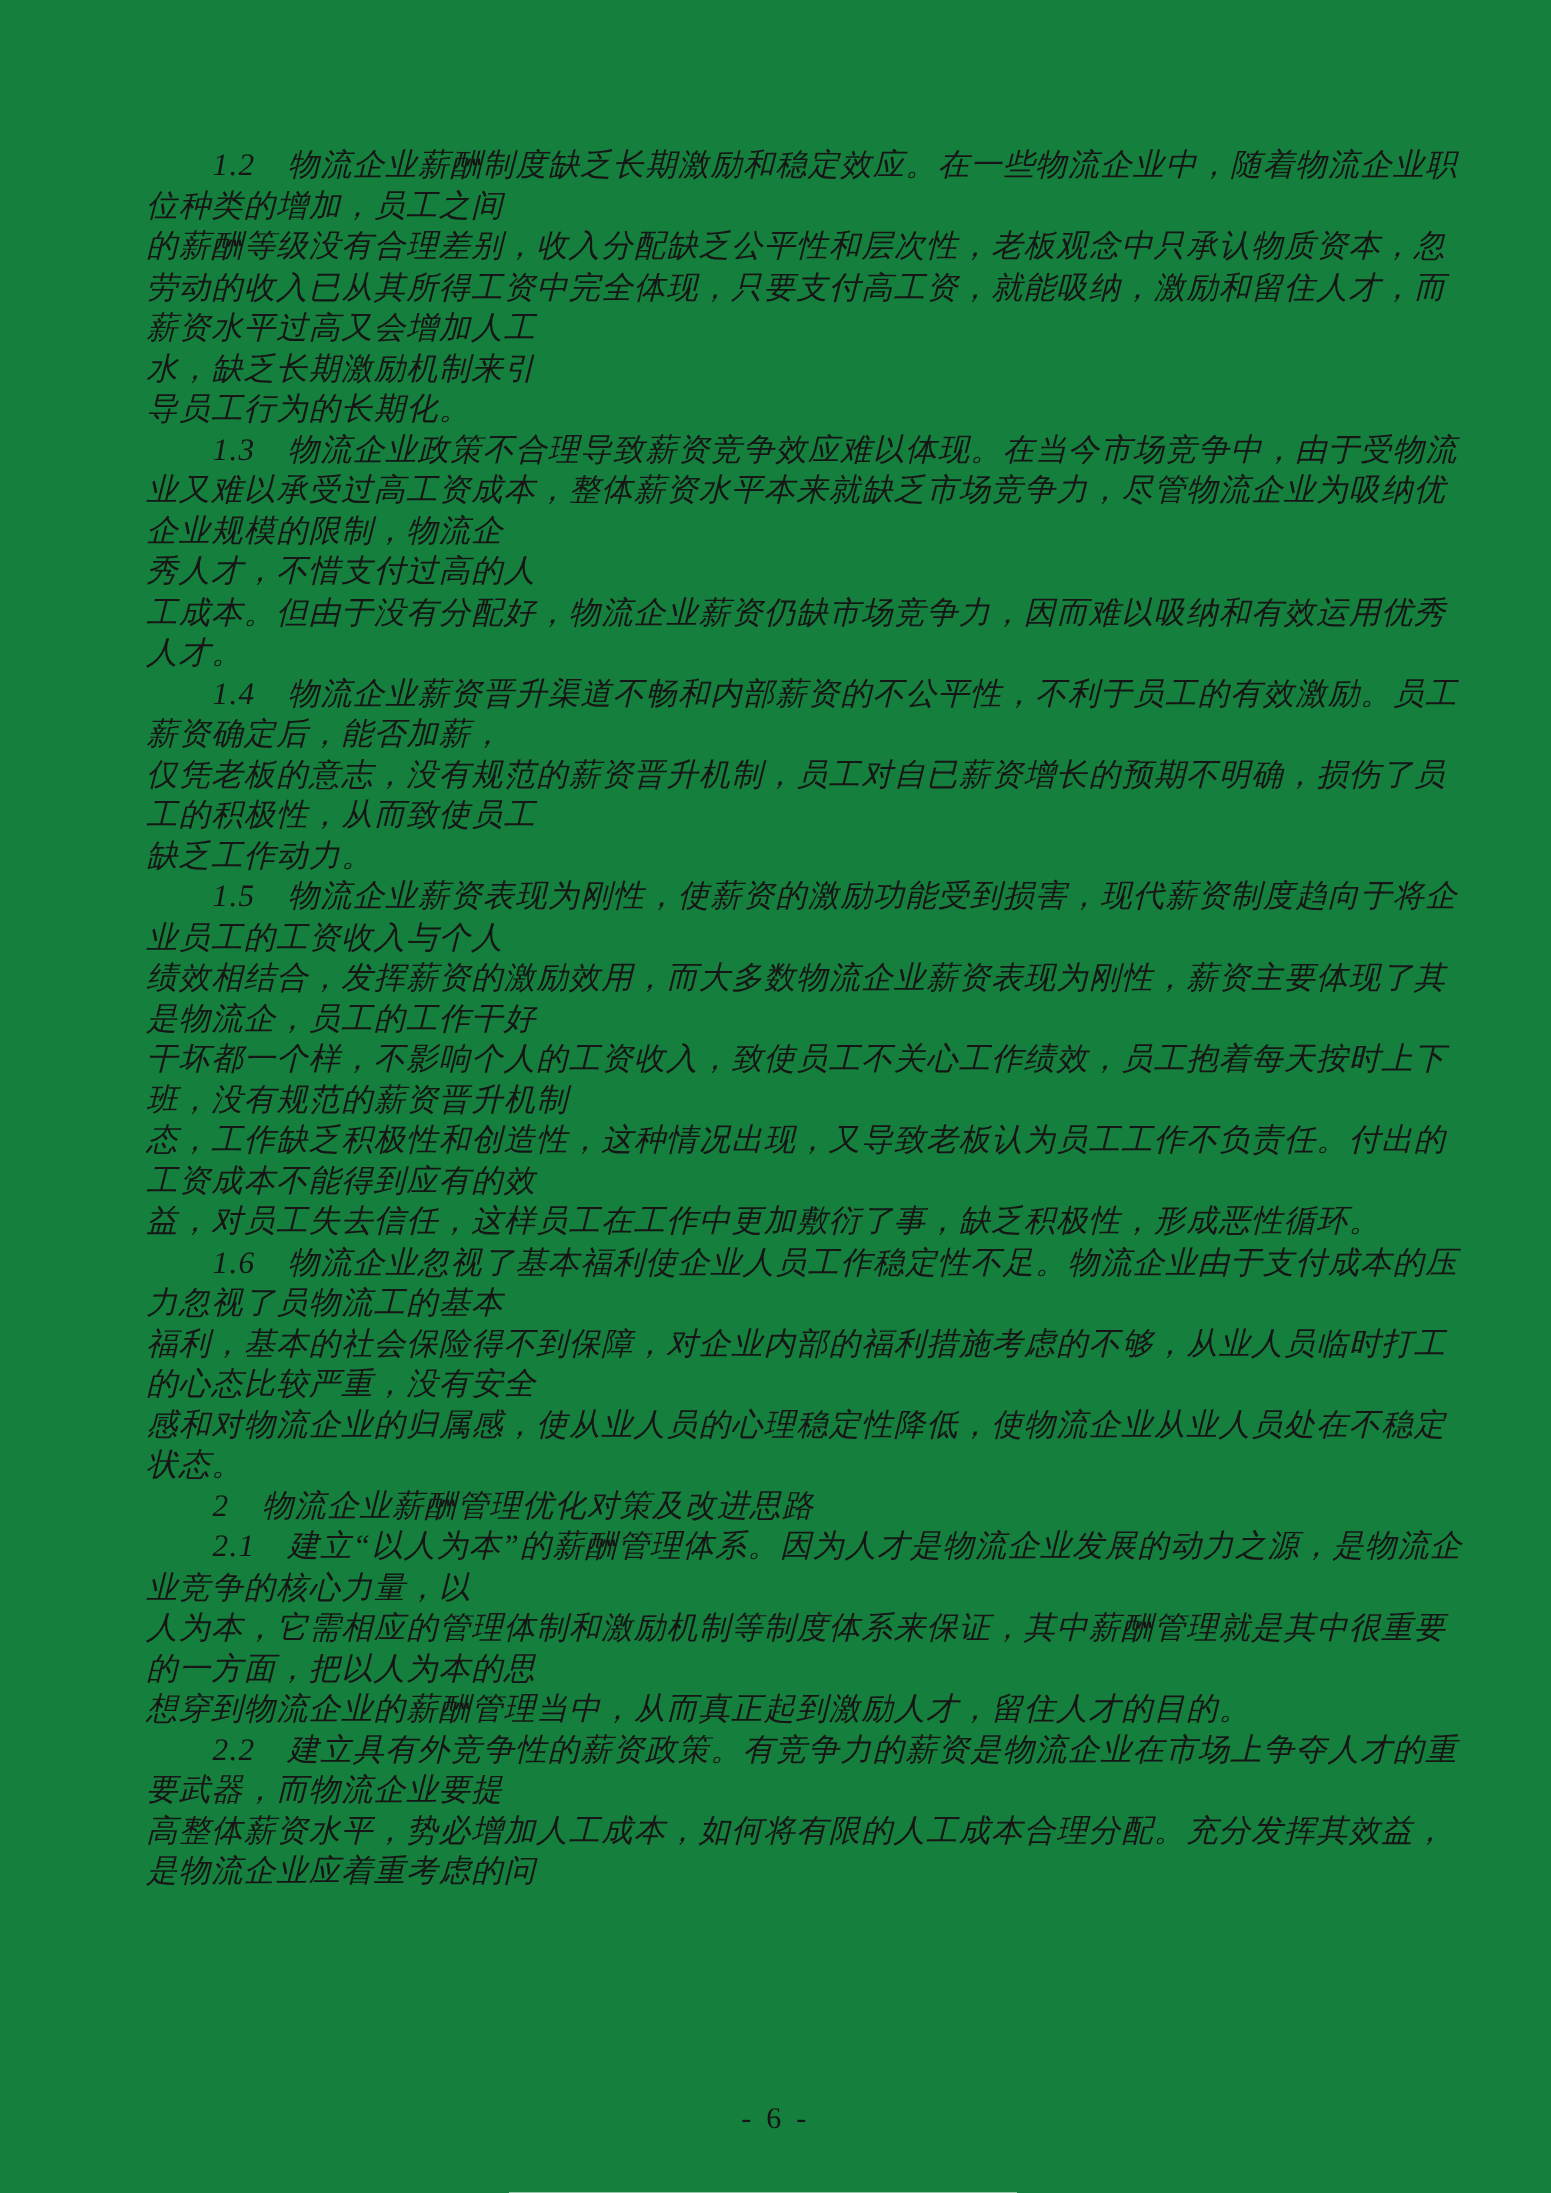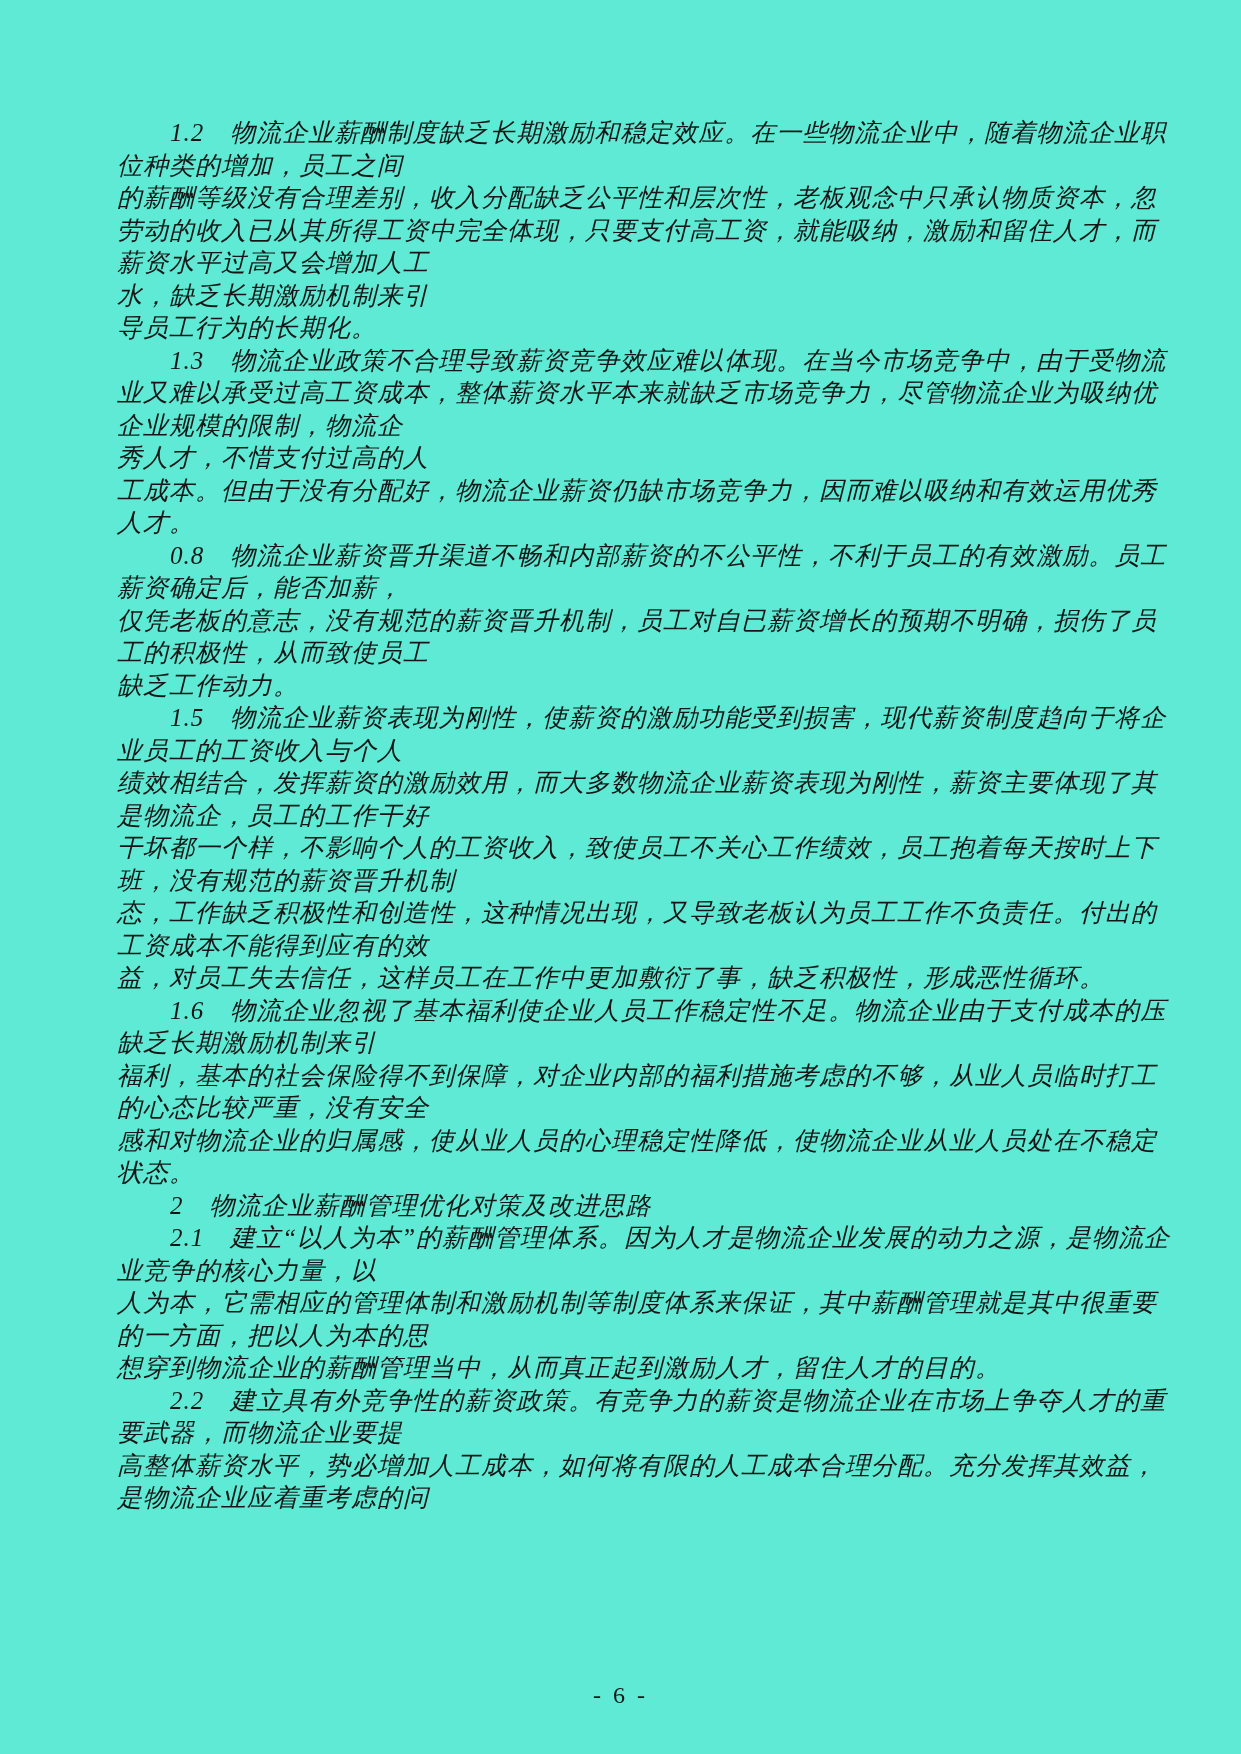--- a/index.html
+++ b/index.html
@@ -4,21 +4,21 @@
 <style>
   html, body {
     margin: 0;
     padding: 0;
     background: #ffffff;
   }
   .page {
     position: relative;
     width: 1241px;
     height: 1754px;
-    background: #5eead4;
+    background: #15803d;
     overflow: hidden;
     font-family: "Liberation Serif", "DejaVu Serif", serif;
   }
   .content {
     position: absolute;
     left: 117px;
     top: 117px;
     width: 1095px;
   }
   .line {
@@ -60,36 +60,36 @@
       <div class="line">劳动的收入已从其所得工资中完全体现，只要支付高工资，就能吸纳，激励和留住人才，而</div>
       <div class="line">薪资水平过高又会增加人工</div>
       <div class="line">水，缺乏长期激励机制来引</div>
       <div class="line">导员工行为的长期化。</div>
       <div class="line indent">1.3　物流企业政策不合理导致薪资竞争效应难以体现。在当今市场竞争中，由于受物流</div>
       <div class="line">业又难以承受过高工资成本，整体薪资水平本来就缺乏市场竞争力，尽管物流企业为吸纳优</div>
       <div class="line">企业规模的限制，物流企</div>
       <div class="line">秀人才，不惜支付过高的人</div>
       <div class="line">工成本。但由于没有分配好，物流企业薪资仍缺市场竞争力，因而难以吸纳和有效运用优秀</div>
       <div class="line">人才。</div>
-      <div class="line indent">0.8　物流企业薪资晋升渠道不畅和内部薪资的不公平性，不利于员工的有效激励。员工</div>
+      <div class="line indent">1.4　物流企业薪资晋升渠道不畅和内部薪资的不公平性，不利于员工的有效激励。员工</div>
       <div class="line">薪资确定后，能否加薪，</div>
       <div class="line">仅凭老板的意志，没有规范的薪资晋升机制，员工对自已薪资增长的预期不明确，损伤了员</div>
       <div class="line">工的积极性，从而致使员工</div>
       <div class="line">缺乏工作动力。</div>
       <div class="line indent">1.5　物流企业薪资表现为刚性，使薪资的激励功能受到损害，现代薪资制度趋向于将企</div>
       <div class="line">业员工的工资收入与个人</div>
       <div class="line">绩效相结合，发挥薪资的激励效用，而大多数物流企业薪资表现为刚性，薪资主要体现了其</div>
       <div class="line">是物流企，员工的工作干好</div>
       <div class="line">干坏都一个样，不影响个人的工资收入，致使员工不关心工作绩效，员工抱着每天按时上下</div>
       <div class="line">班，没有规范的薪资晋升机制</div>
       <div class="line">态，工作缺乏积极性和创造性，这种情况出现，又导致老板认为员工工作不负责任。付出的</div>
       <div class="line">工资成本不能得到应有的效</div>
       <div class="line">益，对员工失去信任，这样员工在工作中更加敷衍了事，缺乏积极性，形成恶性循环。</div>
       <div class="line indent">1.6　物流企业忽视了基本福利使企业人员工作稳定性不足。物流企业由于支付成本的压</div>
-      <div class="line">缺乏长期激励机制来引</div>
+      <div class="line">力忽视了员物流工的基本</div>
       <div class="line">福利，基本的社会保险得不到保障，对企业内部的福利措施考虑的不够，从业人员临时打工</div>
       <div class="line">的心态比较严重，没有安全</div>
       <div class="line">感和对物流企业的归属感，使从业人员的心理稳定性降低，使物流企业从业人员处在不稳定</div>
       <div class="line">状态。</div>
       <div class="line indent">2　物流企业薪酬管理优化对策及改进思路</div>
       <div class="line indent">2.1　建立“以人为本”的薪酬管理体系。因为人才是物流企业发展的动力之源，是物流企</div>
       <div class="line">业竞争的核心力量，以</div>
       <div class="line">人为本，它需相应的管理体制和激励机制等制度体系来保证，其中薪酬管理就是其中很重要</div>
       <div class="line">的一方面，把以人为本的思</div>
       <div class="line">想穿到物流企业的薪酬管理当中，从而真正起到激励人才，留住人才的目的。</div>

